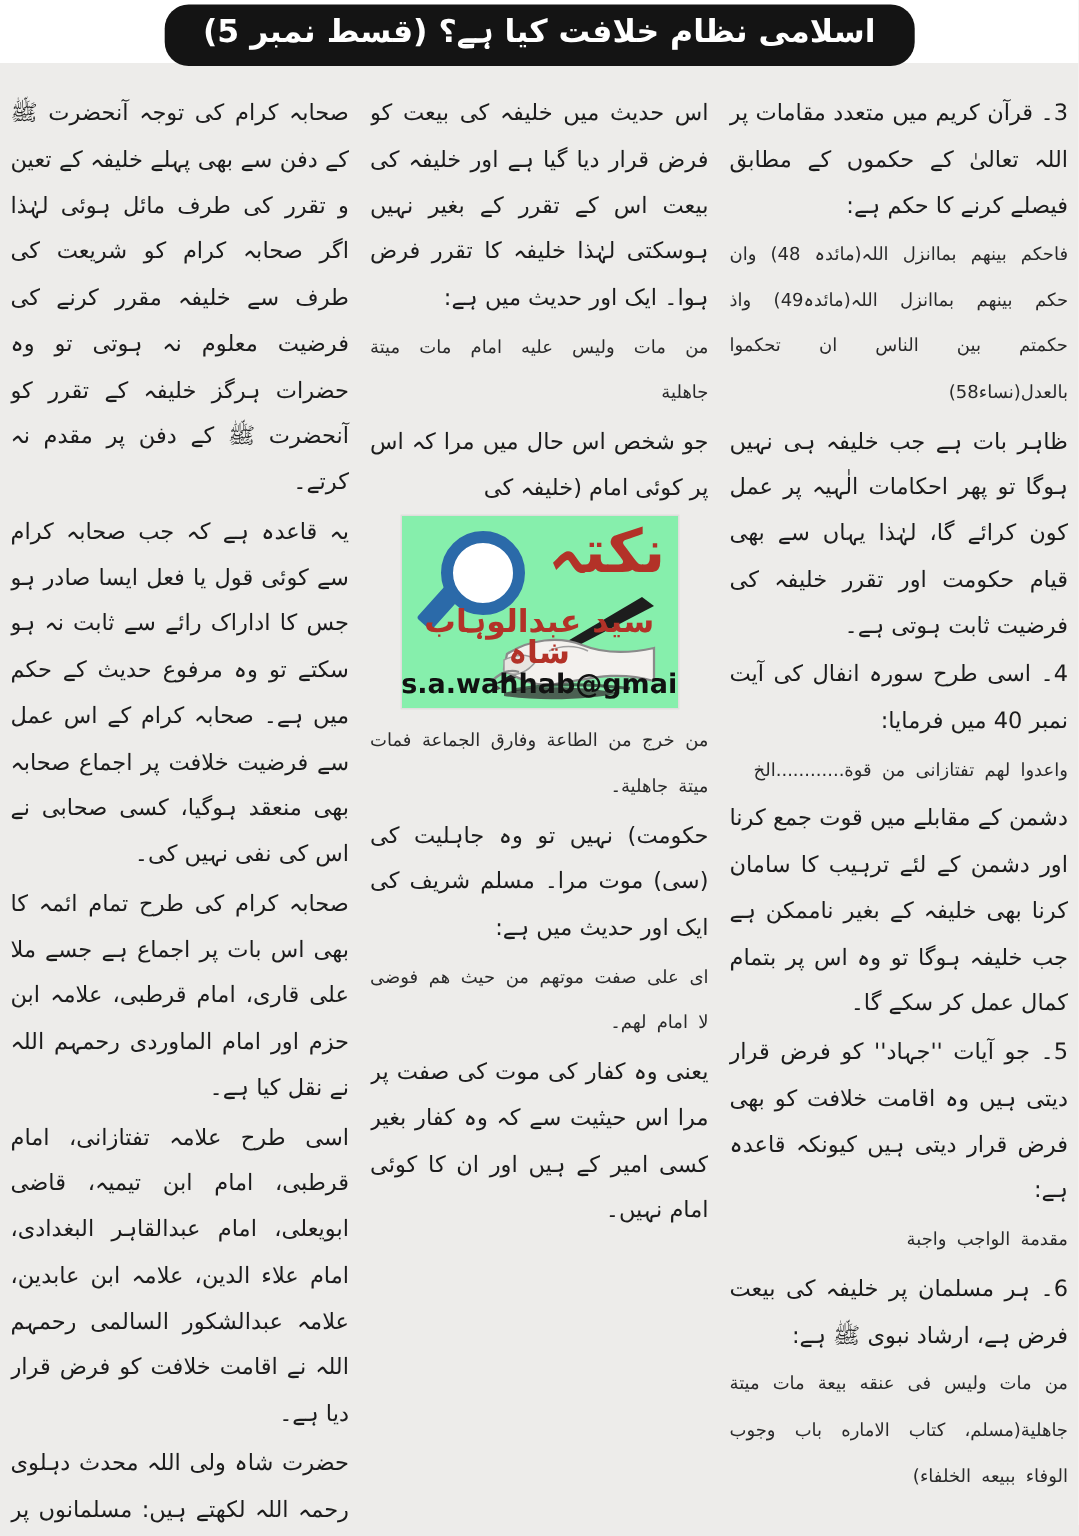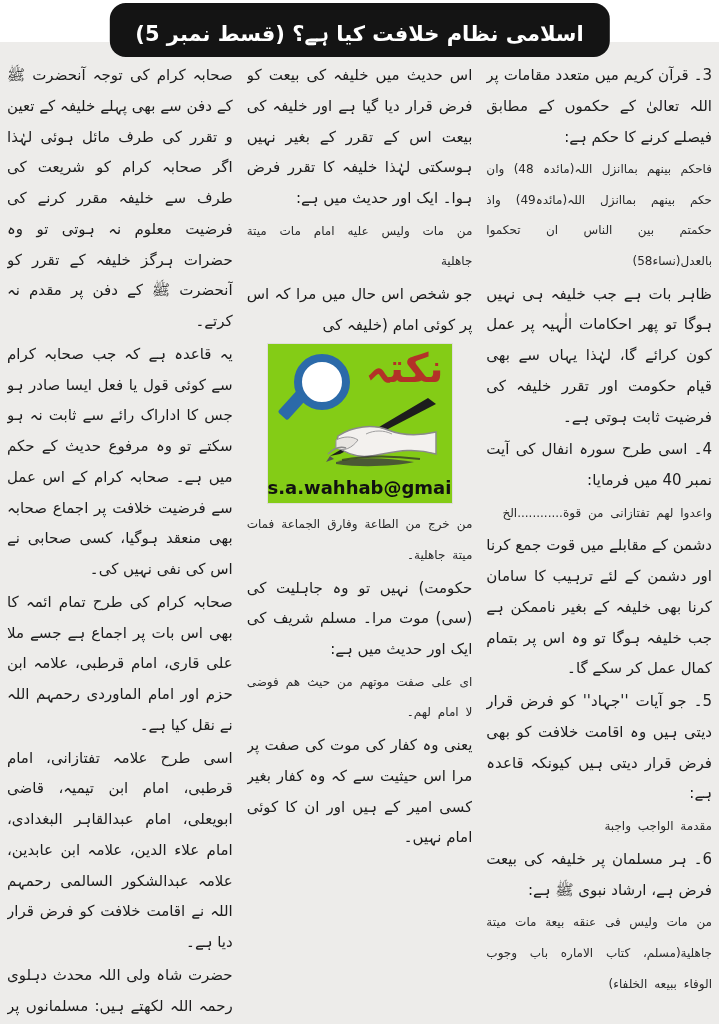--- a/index.html
+++ b/index.html
@@ -9,21 +9,21 @@
     font-family:"DejaVu Sans",sans-serif;
   }
   .page-bg{
     position:absolute;left:0;right:0;top:42px;bottom:0;
     background:#edecea;
   }
   .title-banner{
     position:absolute;top:3px;left:50%;transform:translateX(-50%);
     background:#141414;color:#ffffff;
     border-radius:16px;
-    padding:19px 26px 11px 26px;
+    padding:6px 26px 11px 26px;
     font-size:21px;font-weight:bold;
     direction:rtl;white-space:nowrap;
     z-index:3;
   }
   .columns{
     position:absolute;top:60px;left:7px;right:7px;bottom:0;
     display:flex;flex-direction:row;gap:14px;
     direction:rtl;
     z-index:2;
   }
@@ -35,22 +35,22 @@
   }
   .para.urdu{
     font-size:15px;line-height:2.05;
   }
   .para.arabic{
     font-size:12px;line-height:2.55;
     word-spacing:3px;color:#2a2a2a;
   }
   
   .logo-box{
-    width:184px;height:159px;
-    background:#84cc16;
+    width:184px;height:128px;
+    background:#86efac;
     margin:4px auto 6px auto;
     box-shadow:0 0 0 1px rgba(0,0,0,0.06);
     position:relative;
     direction:rtl;
     overflow:hidden;
   }
   .logo-title{
     position:absolute;top:4px;right:8px;
     color:#b33228;font-size:40px;font-weight:bold;line-height:1;
     font-family:"DejaVu Sans",sans-serif;
@@ -125,20 +125,21 @@
         <polygon points="52,60 48,66 56,63" fill="#555555"></polygon>
 
         <path d="M60,40 C75,30 95,28 110,34 C125,40 140,40 158,36 L158,58 C130,50 110,58 92,60 C78,62 66,56 58,50 Z" fill="#f3f1ee" stroke="#8a8a8a" stroke-width="1.5"></path>
         <path d="M58,44 C66,40 74,40 80,44 C74,52 66,56 58,52 Z" fill="#e8e5e1" stroke="#9a9a9a" stroke-width="1"></path>
         <path d="M50,58 C56,52 62,50 68,52" fill="none" stroke="#8a8a8a" stroke-width="1.5"></path>
         <path d="M88,38 C96,34 106,34 114,38" fill="none" stroke="#a0a0a0" stroke-width="1"></path>
 
         <path d="M58,66 C80,60 110,62 136,66 C118,70 84,72 58,68 Z" fill="#3c3c3c" opacity="0.8"></path>
         <path d="M64,64 C90,59 118,60 142,63" fill="none" stroke="#2a2a2a" stroke-width="2" opacity="0.7"></path>
       </svg>
+      <div class="logo-author">سید عبدالوہاب شاہ</div>
       <div class="logo-email">s.a.wahhab@gmail.com</div>
     </div>
 
     <div>
         <p class="para arabic">من خرج من الطاعة وفارق الجماعة فمات میتة جاهلیة۔</p>
         <p class="para urdu">حکومت) نہیں تو وہ جاہلیت کی (سی) موت مرا۔ مسلم شریف کی ایک اور حدیث میں ہے:</p>
         <p class="para arabic">ای علی صفت موتهم من حیث هم فوضی لا امام لهم۔</p>
         <p class="para urdu">یعنی وہ کفار کی موت کی صفت پر مرا اس حیثیت سے کہ وہ کفار بغیر کسی امیر کے ہیں اور ان کا کوئی امام نہیں۔</p>
       </div>
   </div>

